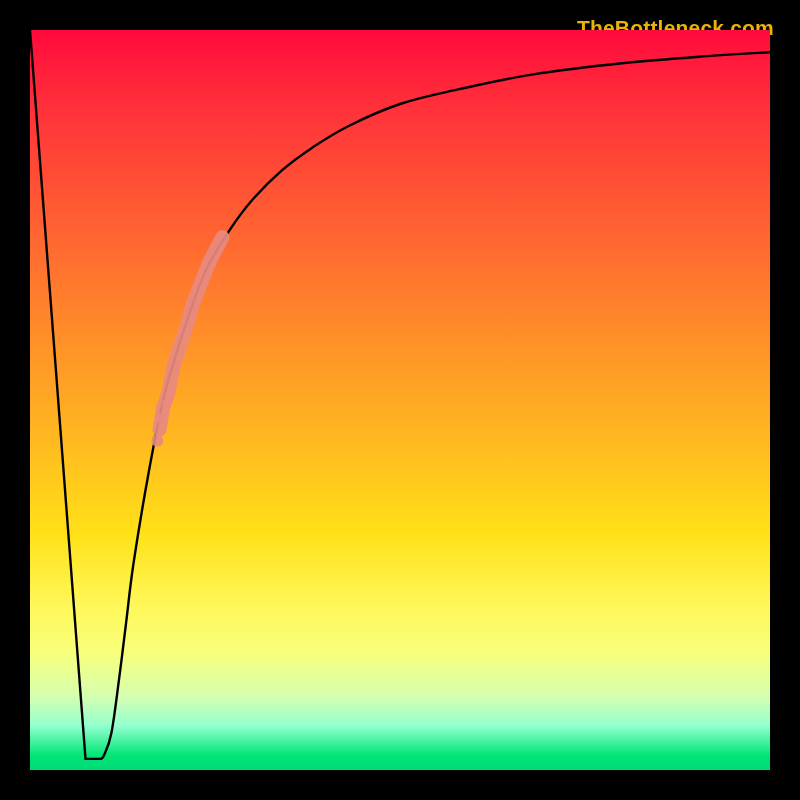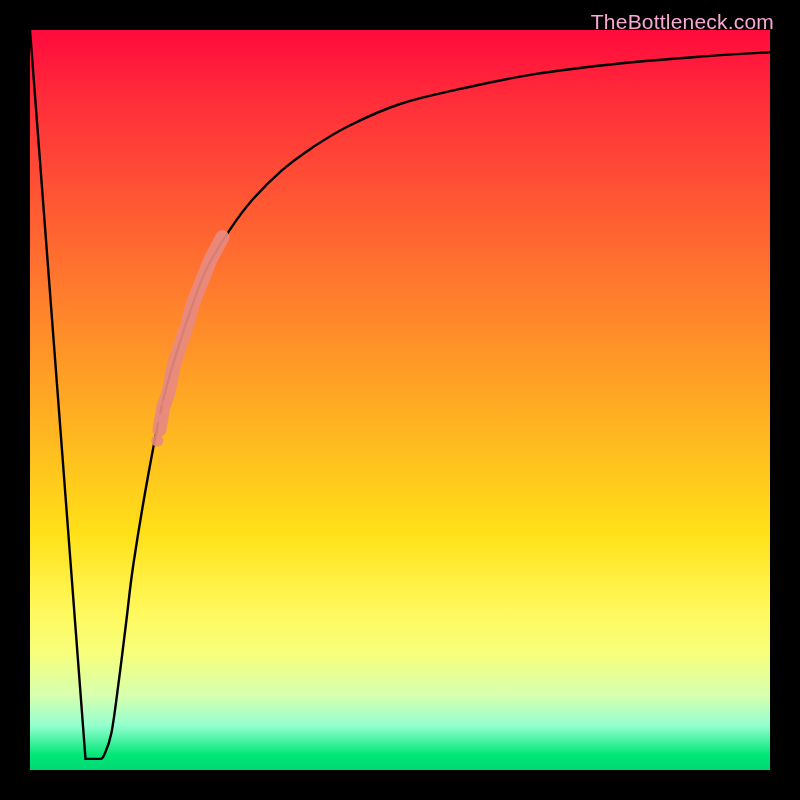--- a/index.html
+++ b/index.html
@@ -49,25 +49,25 @@
   }
   .curve-svg {
     position: absolute;
     left: 0;
     top: 0;
     width: 100%;
     height: 100%;
   }
   .watermark {
     position: absolute;
-    top: 10px;
+    top: 16px;
     right: 26px;
-    color: #f9a8d4;
+    color: #eab308;
     font-size: 21px;
-    font-weight: 400;
+    font-weight: 700;
     letter-spacing: 0.2px;
   }
 </style>
 </head>
 <body>
 
 <div class="frame">
   <div class="watermark">TheBottleneck.com</div>
   <div class="plot">
     <div class="gradient"></div>

